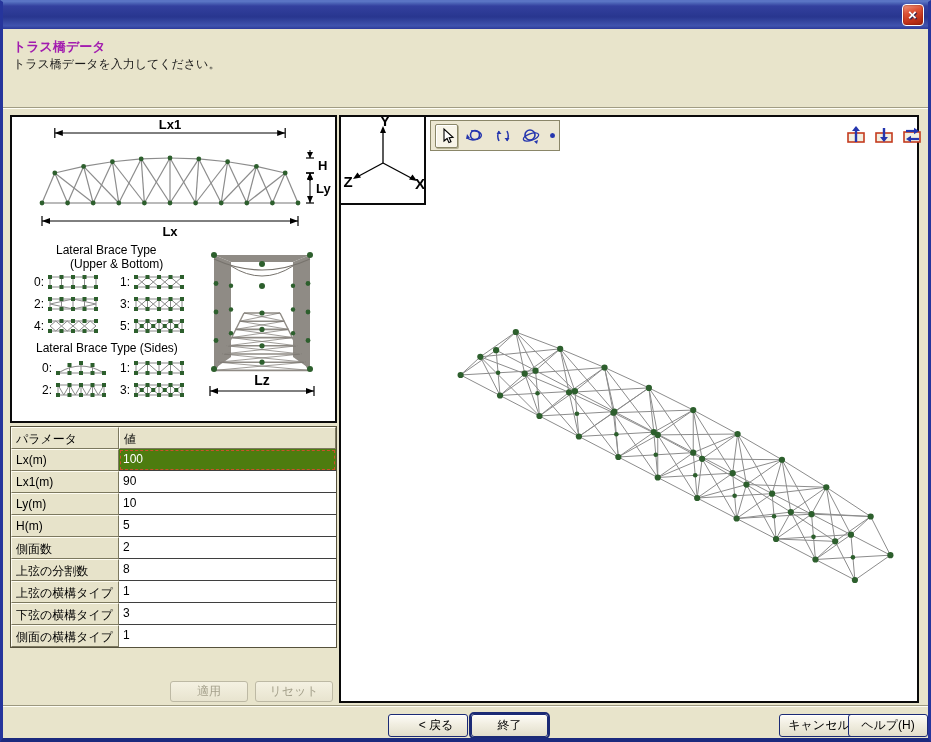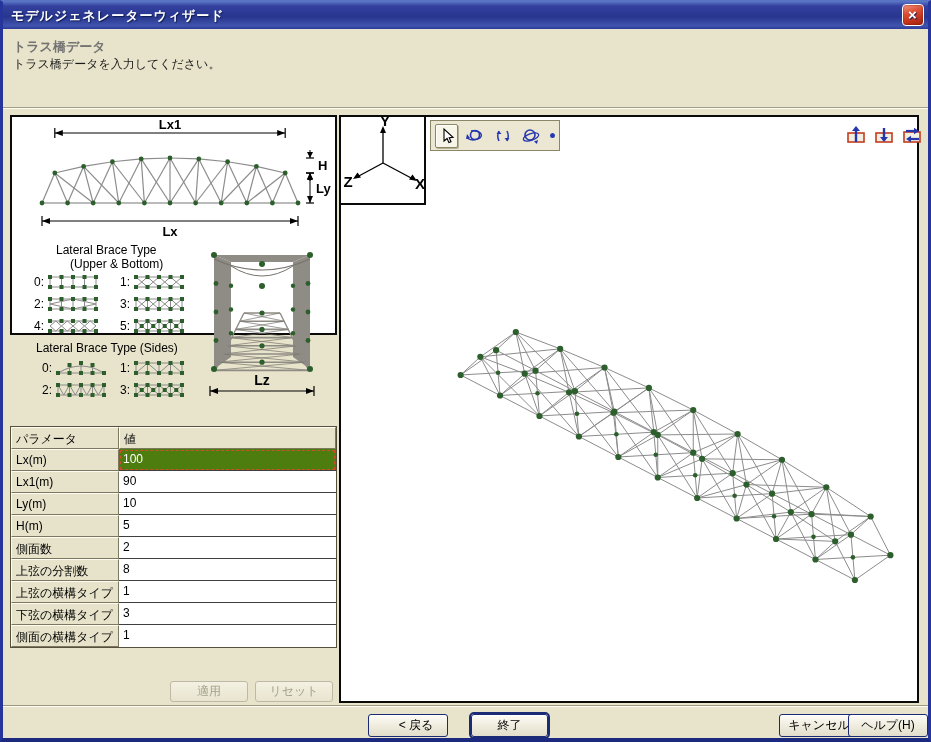--- a/index.html
+++ b/index.html
@@ -20,24 +20,24 @@
   .close-btn {
     position:absolute; right:4px; top:2px; width:22px; height:22px;
     background:linear-gradient(160deg,#f09a82 0%,#dd5337 35%,#c0321a 70%,#9c220c 100%);
     border:1px solid #fff; border-radius:4px; color:#fff; font-size:15px; font-weight:bold;
     text-align:center; line-height:19px; cursor:pointer; box-shadow:inset 0 0 2px #7a1404;
   }
   
   .header { position:absolute; left:0; right:0; top:27px; height:80px; }
   .header:after { content:""; position:absolute; left:0; right:0; bottom:0; height:2px;
     background:linear-gradient(180deg,#a19d84 50%,#fffef5 50%); }
-  .header-title { position:absolute; left:10px; top:9px; font-size:13px; font-weight:bold; color:#737373; }
+  .header-title { position:absolute; left:10px; top:9px; font-size:13px; font-weight:bold; color:#a21caf; }
   .header-sub { position:absolute; left:10px; top:27px; font-size:12px; color:#1a1a1a; }
   
-  .left-panel { position:absolute; left:7px; top:113px; width:327px; height:220px;
+  .left-panel { position:absolute; left:7px; top:113px; width:327px; height:308px;
     background:#fff; border:2px solid #0a0a0a; }
   .lp-abs { position:absolute; font-size:12px; color:#000; white-space:nowrap; }
   .brace-row { position:absolute; display:flex; align-items:center; gap:3px; height:17px; }
   .brace-num { font-size:12px; color:#000; width:14px; text-align:right; }
   
   .ptable { position:absolute; left:7px; top:424px; width:327px; border:1px solid #55513c; background:#fff; }
   .prow { display:flex; height:22px; }
   .pcell-label {
     width:108px; font-size:12px; padding:3px 0 16px 4px; background:#e7e3ca; color:#000;
     border-top:1px solid #fffdf2; border-left:1px solid #fffdf2;
@@ -78,21 +78,20 @@
   }
   .fbtn.focused { outline:2px solid #1b2a75; outline-offset:0; }
   svg text { font-family:"Liberation Sans", sans-serif; }
 </style>
 </head>
 <body>
 
 <div class="screen">
 
   <div class="titlebar">
-    <span>モデルジェネレーターウィザード</span>
     <div class="close-btn">
       <span>×</span>
     </div>
   </div>
 
   <div class="header">
     <div class="header-title">トラス橋データ</div>
     <div class="header-sub">トラス橋データを入力してください。</div>
   </div>
 
@@ -862,18 +861,18 @@
     <svg class="tr-icon" viewBox="0 0 21 19">
       <rect x="2" y="6" width="16" height="10" fill="#f2efe0" stroke="#c43b1e" stroke-width="1.6"></rect>
       <path d="M4,5 l9,0" stroke="#2536ae" stroke-width="2.2" fill="none"></path>
       <path d="M17,5 l-5,-3.2 0,6.4 z" fill="#2536ae"></path>
       <path d="M17,13 l-9,0" stroke="#2536ae" stroke-width="2.2" fill="none"></path>
       <path d="M4,13 l5,-3.2 0,6.4 z" fill="#2536ae"></path>
     </svg>
   </div>
 
   <div class="footer-divider"></div>
-  <div class="fbtn" style="left:365px;width:80px;padding-left:16px;">&lt; 戻る</div>
+  <div class="fbtn" style="left:385px;width:80px;padding-left:16px;">&lt; 戻る</div>
   <div class="fbtn focused" style="left:468px;width:77px;">終了</div>
   <div class="fbtn" style="left:760px;width:80px;margin-left:16px;">キャンセル</div>
   <div class="fbtn" style="left:845px;width:80px;">ヘルプ(H)</div>
 
 </div>
 
 </body></html>

